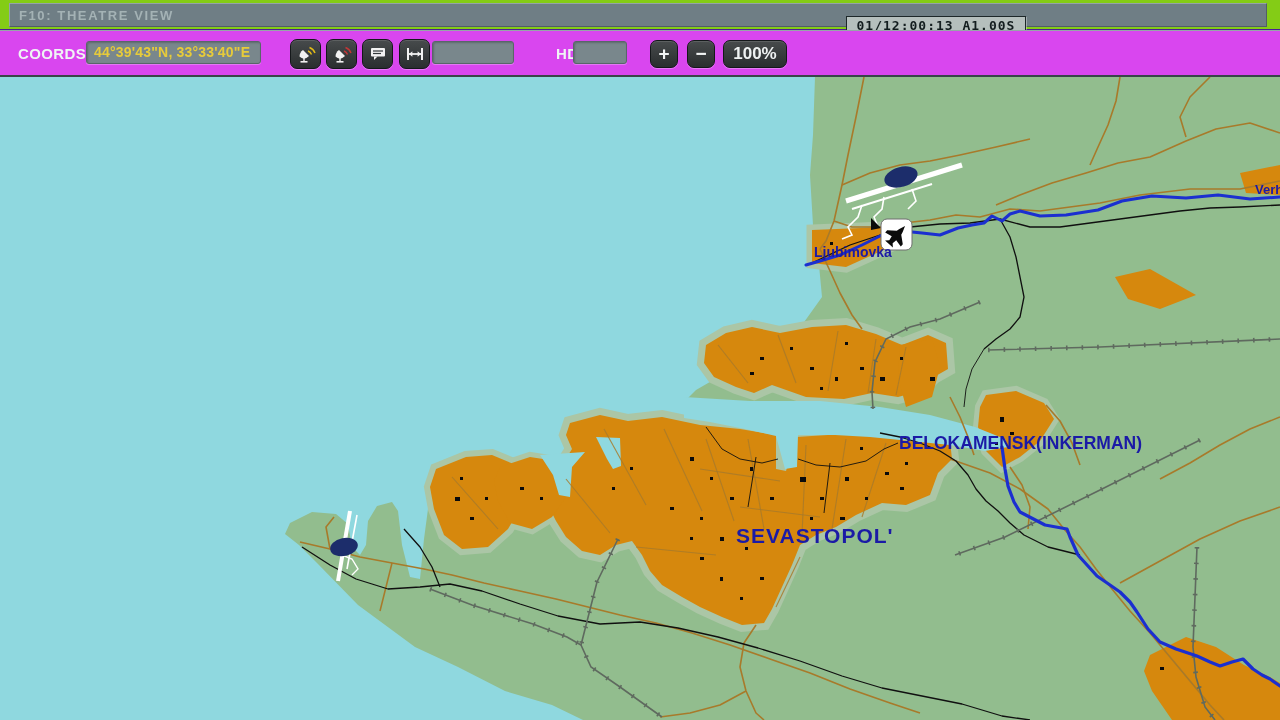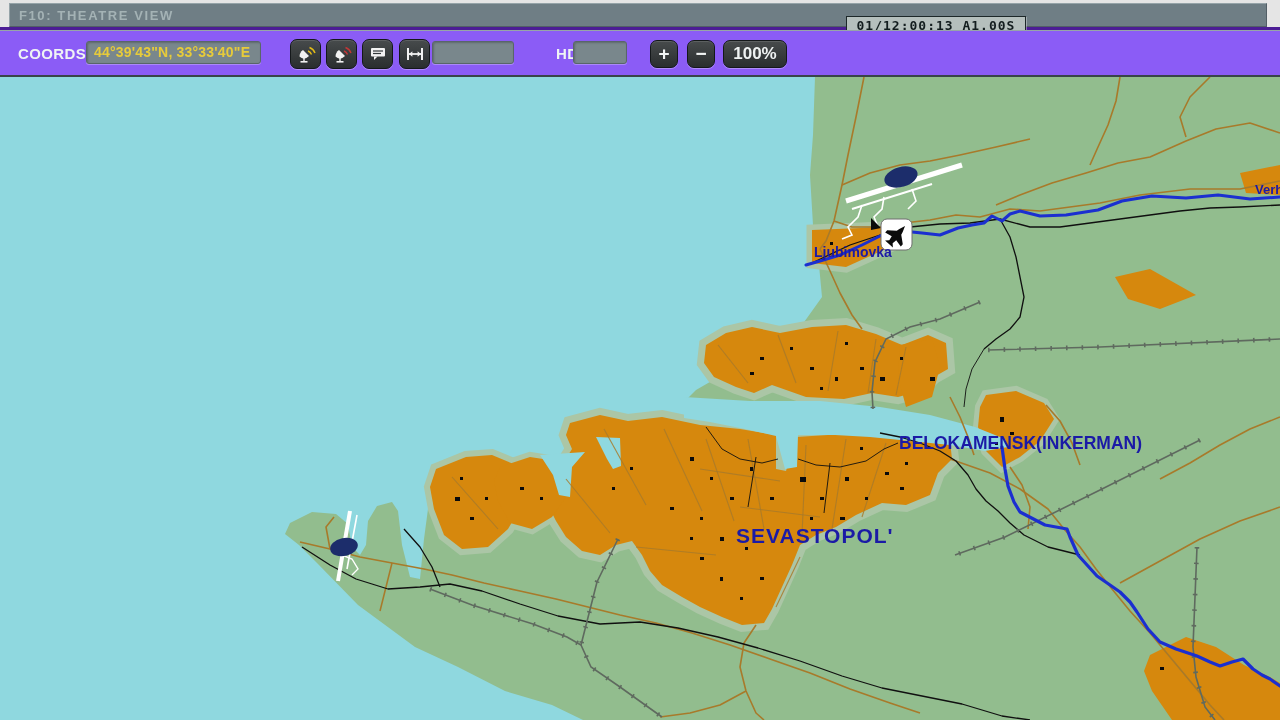--- a/index.html
+++ b/index.html
@@ -1,25 +1,25 @@
 <!DOCTYPE html>
 <html><head>
 <meta charset="utf-8">
 <style>
   html,body{margin:0;padding:0}
   body{width:1280px;height:720px;overflow:hidden;background:#7d8b8e;font-family:"Liberation Sans",sans-serif;position:relative}
 
   
-  .titlebar{position:absolute;top:0;left:0;width:1280px;height:30px;background:#e5e5e5;border-bottom:3px solid #4c1d95;box-sizing:border-box}
+  .titlebar{position:absolute;top:0;left:0;width:1280px;height:30px;background:#84cc16;border-bottom:1px solid #4c1d95;box-sizing:border-box}
   .title-inset{position:absolute;left:9px;top:3px;width:1258px;height:24px;background:#6f7e85;border:1px solid;border-color:#95a3a8 #525e66 #525e66 #95a3a8;box-sizing:border-box}
   .title-text{position:absolute;left:9px;top:4px;font-size:13px;font-weight:bold;letter-spacing:1.6px;color:#a4b2b5;white-space:nowrap}
   .clock{position:absolute;left:836px;top:12px;width:178px;height:18px;background:#b5bfbd;border:1px solid #1d2729;box-shadow:1px 1px 0 rgba(255,255,255,.35);font:700 13px "DejaVu Sans Mono",monospace;color:#131d1f;text-align:center;line-height:18px;letter-spacing:1px}
 
   
-  .toolbar{position:absolute;top:30px;left:0;width:1280px;height:47px;background:#8b5cf6;border-top:1px solid #97a5a8;border-bottom:2px solid #38444a;box-sizing:border-box}
+  .toolbar{position:absolute;top:30px;left:0;width:1280px;height:47px;background:#d946ef;border-top:1px solid #97a5a8;border-bottom:2px solid #38444a;box-sizing:border-box}
   .tb-label{position:absolute;top:14px;color:#eff4f4;font-size:15px;font-weight:600;letter-spacing:.4px}
   .tb-field{position:absolute;top:10px;height:23px;background:#79878c;border:1px solid #59656a;border-radius:3px;box-shadow:inset 1px 1px 2px rgba(0,0,0,.22),0 1px 0 rgba(255,255,255,.28);box-sizing:border-box;line-height:21px}
   .coords-field{left:86px;width:175px;color:#e7cb3a;font-size:14px;font-weight:600;padding-left:7px;letter-spacing:.2px}
   .field-2{left:432px;width:82px}
   .hdg-field{left:573px;width:54px}
   .btn{position:absolute;top:8px;width:31px;height:30px;background:linear-gradient(#474b4c,#2a2e2f);border:1px solid #14181a;border-radius:7px;box-shadow:0 1px 0 rgba(255,255,255,.30),inset 0 1px 0 rgba(255,255,255,.12);display:flex;align-items:center;justify-content:center;padding:0;cursor:pointer}
   .btn svg{display:block}
   .btn-sm{top:9px;width:28px;height:28px;color:#f2f5f5;font-size:19px;font-weight:bold;line-height:26px;text-align:center}
   .btn-zoom{left:723px;top:9px;width:64px;height:28px;color:#eef2f2;font-size:17px;font-weight:600}
 

